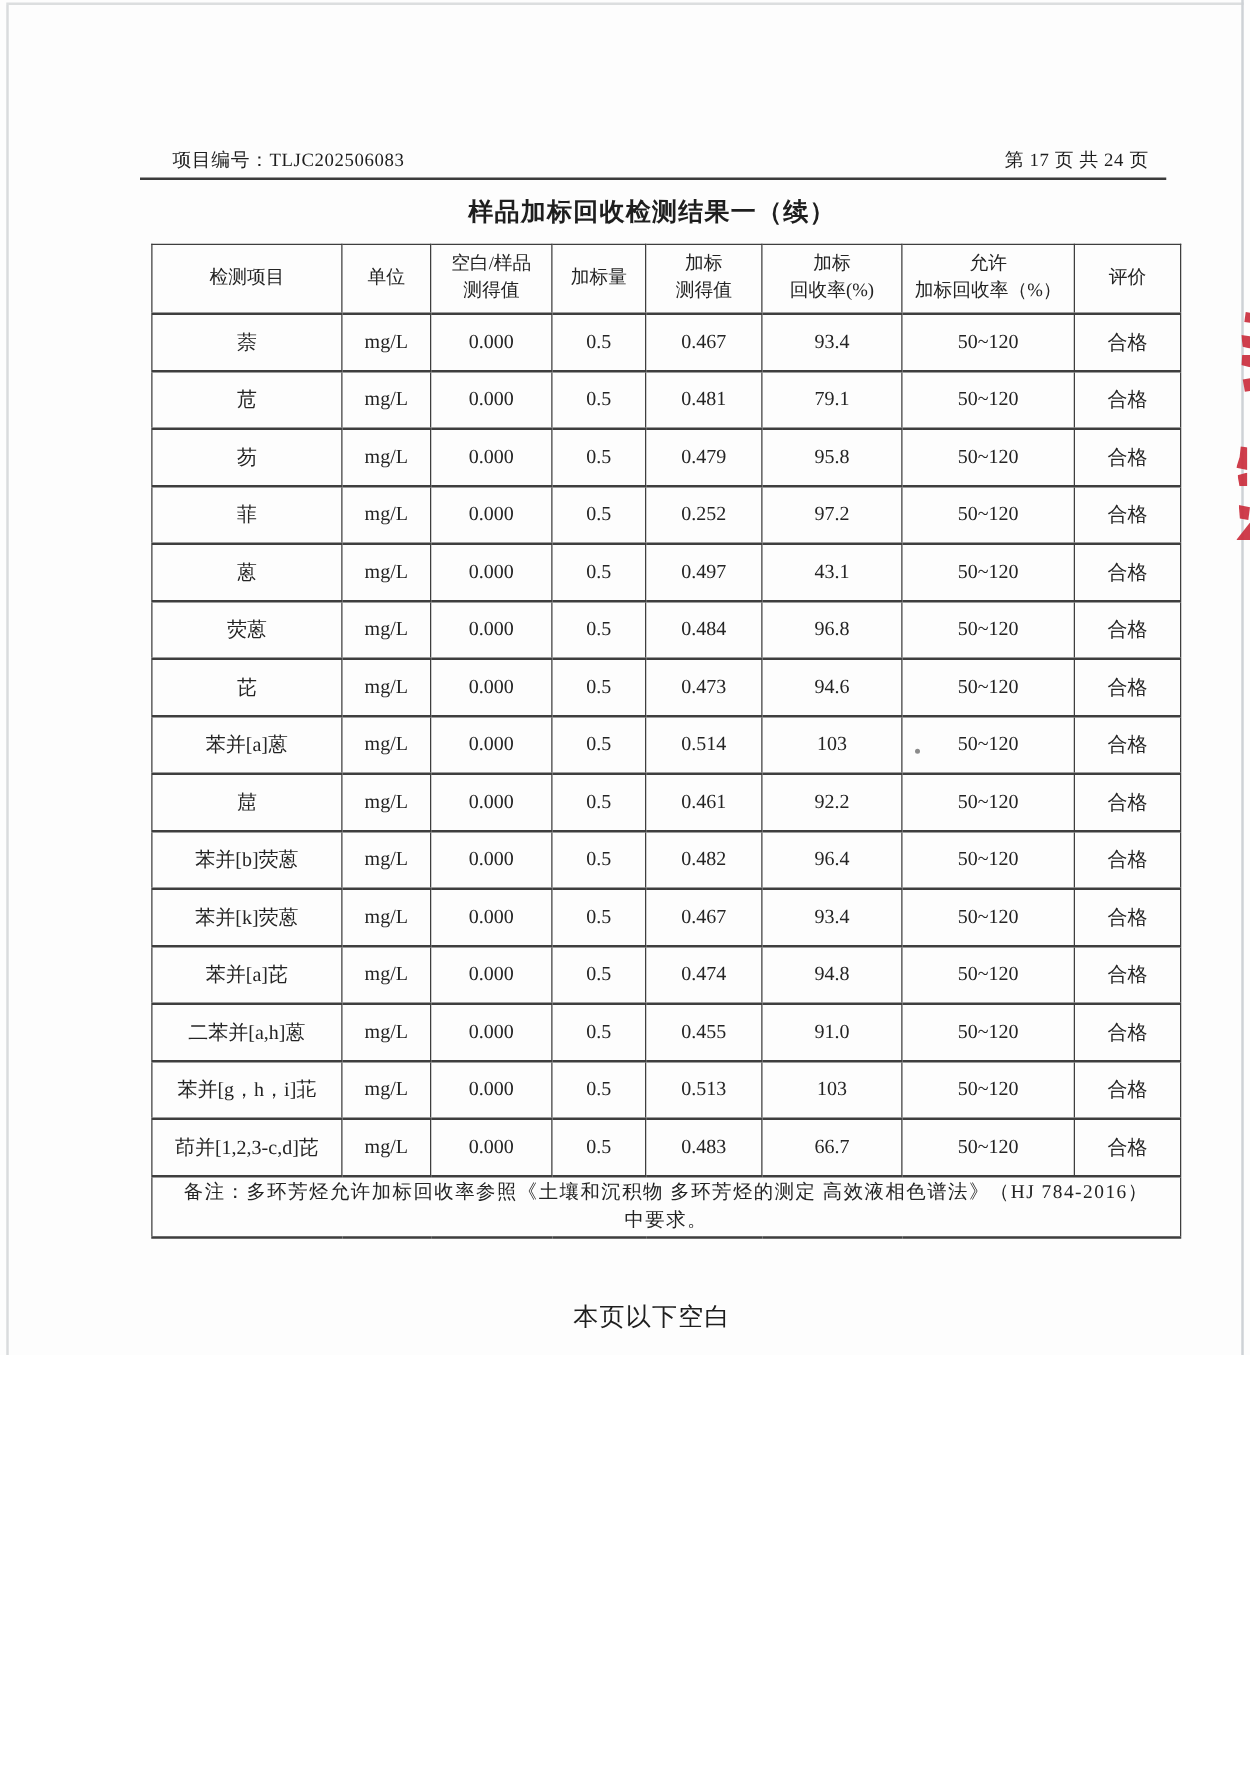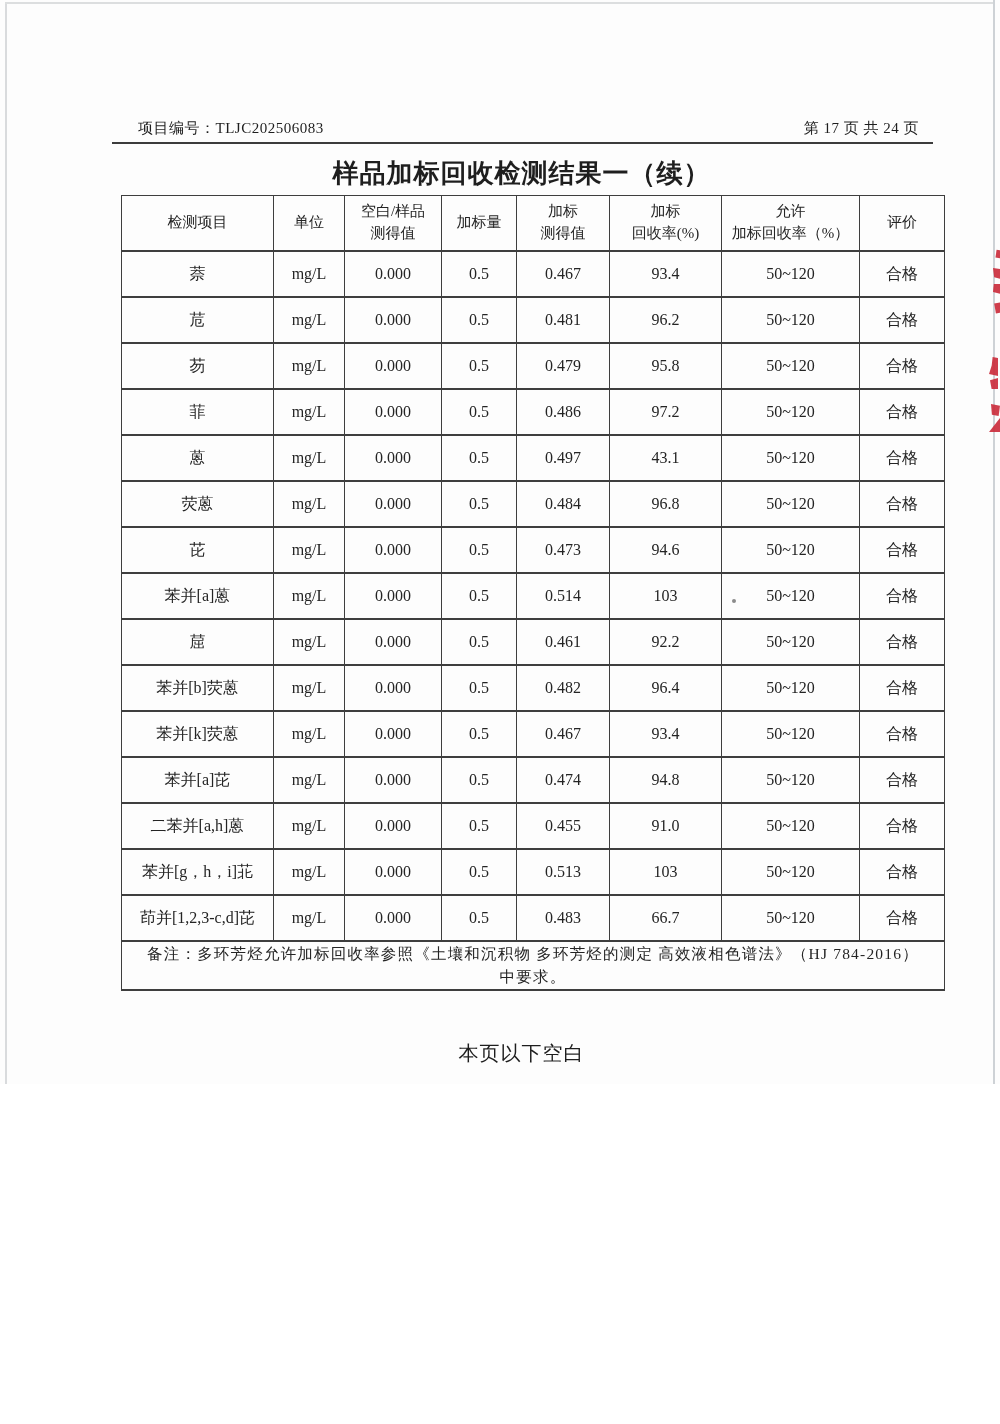--- a/index.html
+++ b/index.html
@@ -23,21 +23,21 @@
     position:absolute;left:112px;top:119px;width:821px;height:22px;
     display:flex;justify-content:space-between;align-items:baseline;
     font-size:15px;letter-spacing:.5px;
     padding:0;box-sizing:border-box;
   }
   .doc-header .left{padding-left:26px;}
   .doc-header .right{padding-right:14px;}
   .header-rule{position:absolute;left:112px;top:142px;width:821px;height:2px;background:#3c3c3c;}
   .doc-title{
     position:absolute;left:110px;top:156px;width:823px;margin:0;
-    text-align:center;font-size:26px;font-weight:700;letter-spacing:1px;
+    text-align:center;font-size:20px;font-weight:700;letter-spacing:1px;
   }
 
   
   table.results{
     position:absolute;left:121px;top:195px;width:823px;
     border-collapse:collapse;table-layout:fixed;
     font-size:16px;
   }
   table.results th,table.results td{
     border:1px solid #3e3e3e;border-bottom-width:2px;
@@ -121,40 +121,40 @@
           <td>93.4</td>
           <td>50~120</td>
           <td>合格</td>
         </tr>
         <tr>
           <td>苊</td>
           <td>mg/L</td>
           <td>0.000</td>
           <td>0.5</td>
           <td>0.481</td>
-          <td>96.2</td>
+          <td>79.1</td>
           <td>50~120</td>
           <td>合格</td>
         </tr>
         <tr>
           <td>芴</td>
           <td>mg/L</td>
           <td>0.000</td>
           <td>0.5</td>
           <td>0.479</td>
           <td>95.8</td>
           <td>50~120</td>
           <td>合格</td>
         </tr>
         <tr>
           <td>菲</td>
           <td>mg/L</td>
           <td>0.000</td>
           <td>0.5</td>
-          <td>0.486</td>
+          <td>0.252</td>
           <td>97.2</td>
           <td>50~120</td>
           <td>合格</td>
         </tr>
         <tr>
           <td>蒽</td>
           <td>mg/L</td>
           <td>0.000</td>
           <td>0.5</td>
           <td>0.497</td>

